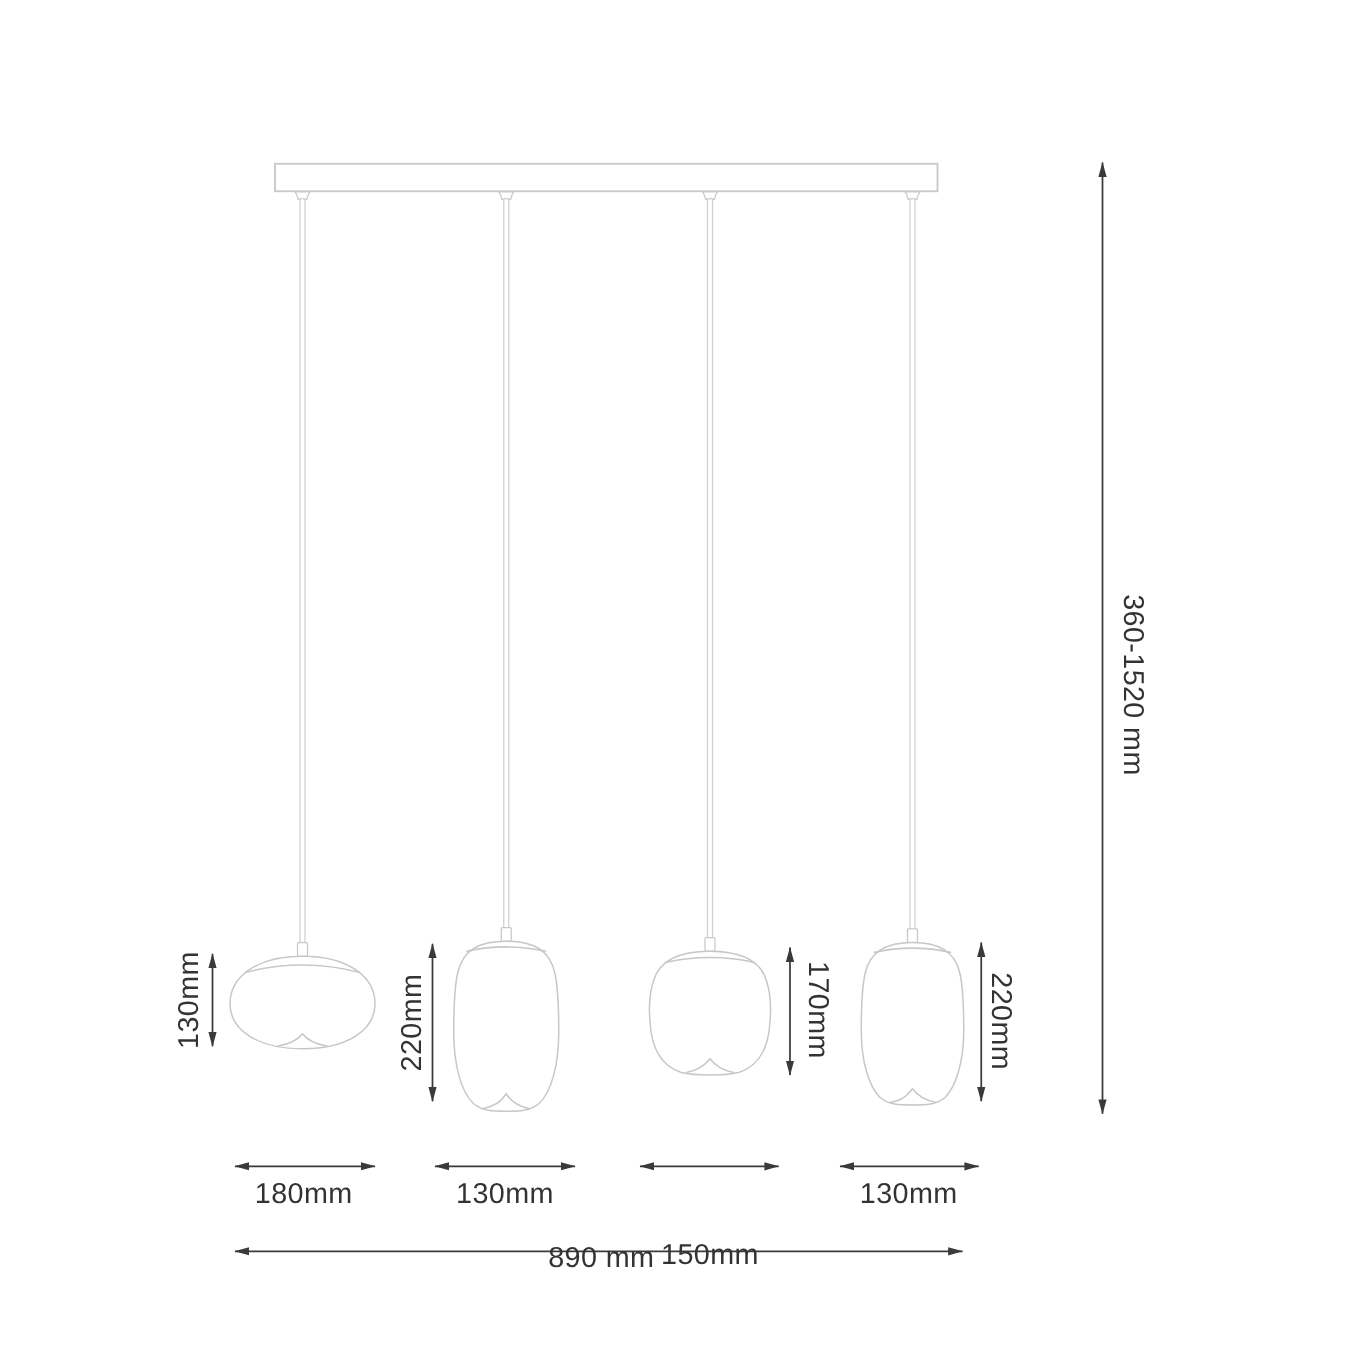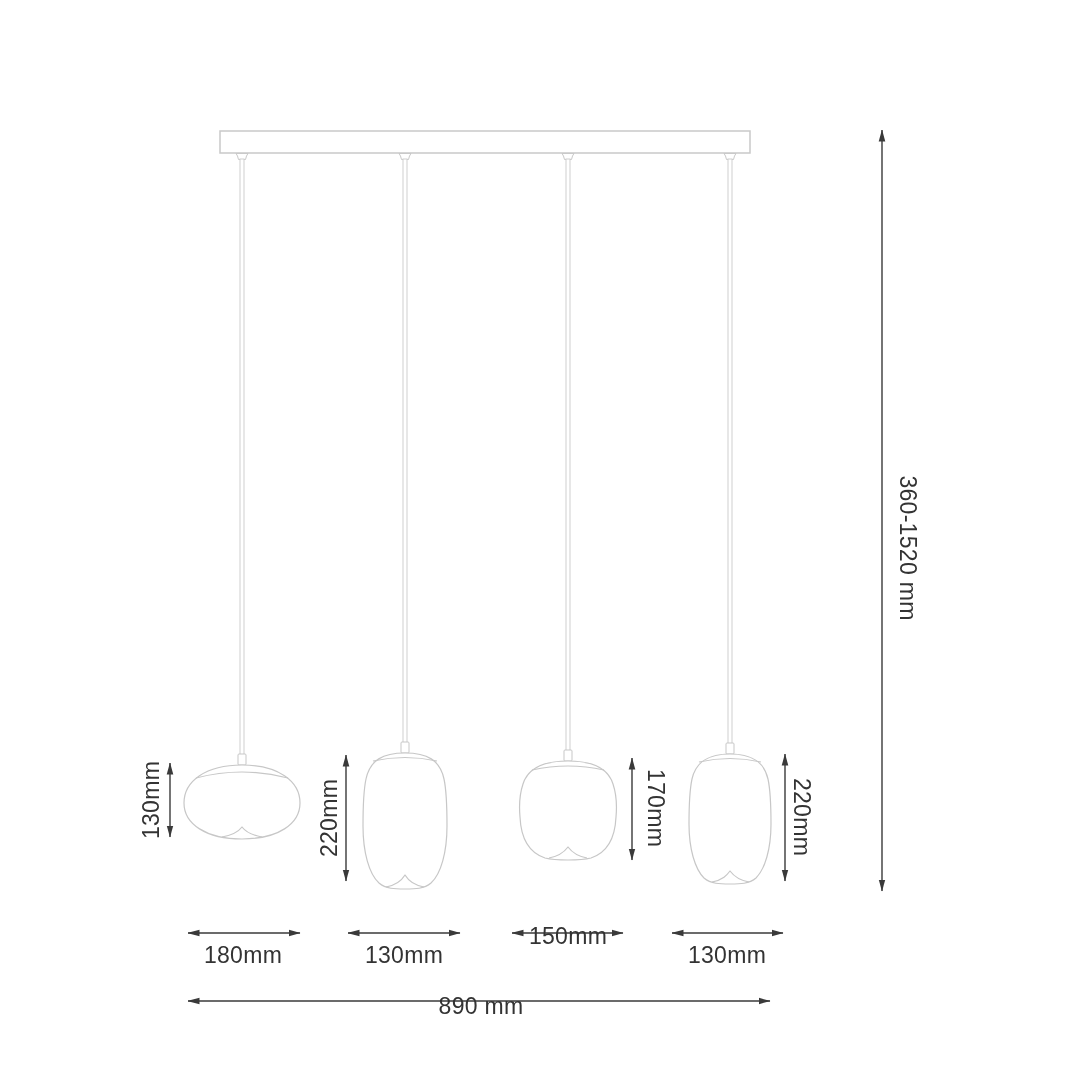--- a/index.html
+++ b/index.html
@@ -108,19 +108,19 @@
   <div class="dim-label rot-cw" style="left:655px; top:808px;">170mm</div>
 
   <div class="dim-label rot-cw" style="left:801px; top:817px;">220mm</div>
 
   <div class="dim-label rot-cw" style="left:907px; top:548px;">360-1520 mm</div>
 
   <div class="dim-label" style="left:243px; top:955px;">180mm</div>
 
   <div class="dim-label" style="left:404px; top:955px;">130mm</div>
 
-  <div class="dim-label" style="left:568px; top:936px;">150mm</div>
+  <div class="dim-label" style="left:568px; top:1004px;">150mm</div>
 
   <div class="dim-label" style="left:727px; top:955px;">130mm</div>
 
   <div class="dim-label" style="left:481px; top:1006px;">890 mm</div>
 
 </div>
 
 </body></html>

